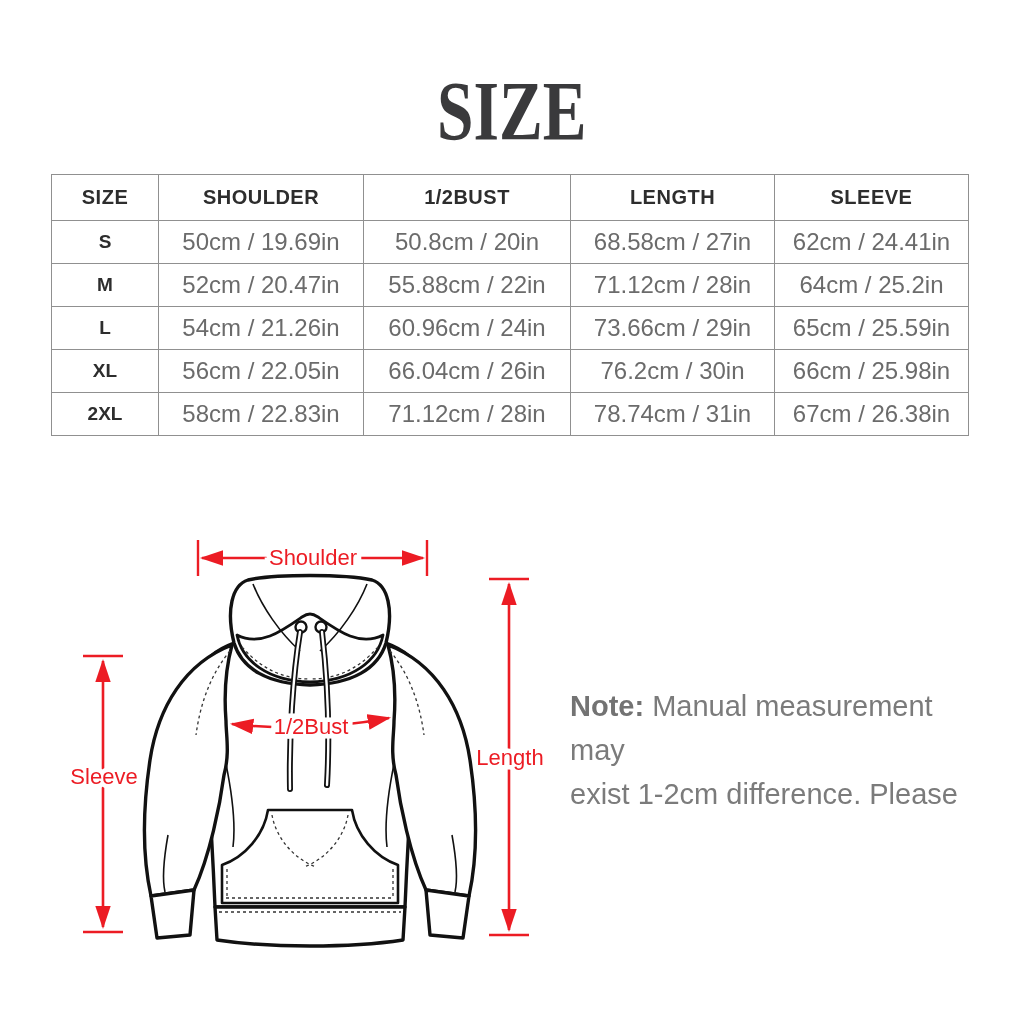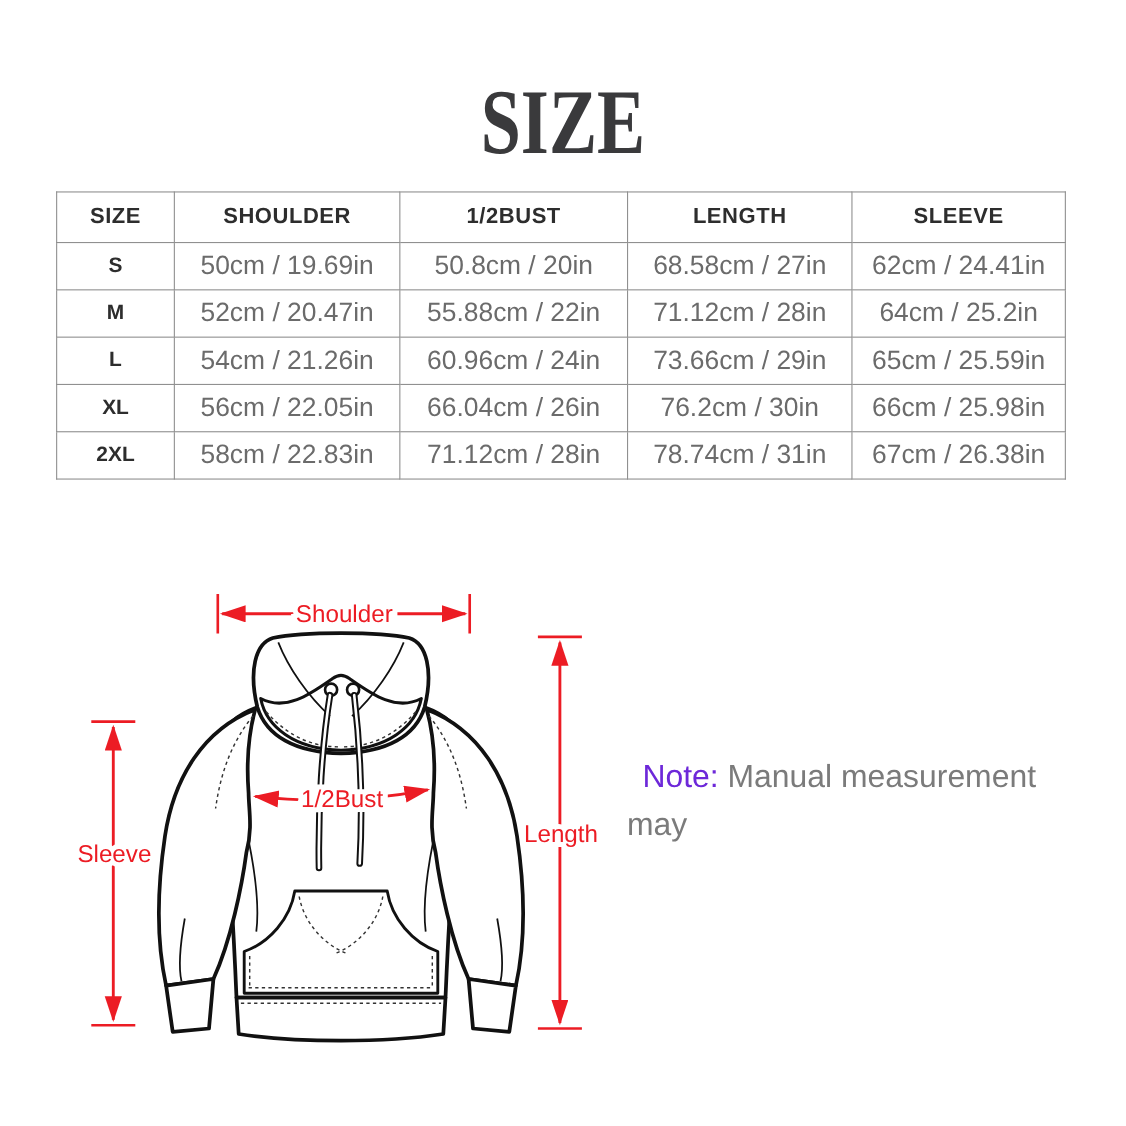--- a/index.html
+++ b/index.html
@@ -38,21 +38,21 @@
   .arrow-tick{stroke:#ec1c24;stroke-width:2.4;}
   .arrow-label{
     font-family:"Liberation Sans",sans-serif;font-size:22px;fill:#ec1c24;
     stroke:#ffffff;stroke-width:9px;paint-order:stroke;text-anchor:middle;
   }
   
   .note{
     position:absolute;left:570px;top:684px;width:410px;
     font-size:29px;line-height:44px;color:#7b7b7b;
   }
-  .note .note-prefix{font-weight:normal;color:#6d28d9;margin-left:14px;}
+  .note .note-prefix{font-weight:bold;color:#737373;}
 </style>
 </head>
 <body>
 
 <div class="page-title">
   <span>SIZE</span>
 </div>
 
 <table class="size-table">
   <colgroup>
@@ -181,15 +181,15 @@
     <text class="arrow-label" x="450" y="230">Length</text>
 
     <path class="arrow-line" d="M 172 189 Q 250 198 329 183" marker-start="url(#ah)" marker-end="url(#ah)"></path>
     <text class="arrow-label" x="251" y="199">1/2Bust</text>
   </g>
 </svg>
 </div>
 
 <div class="note">
   <span class="note-prefix">Note:</span><span> Manual measurement may</span><br>
-  <br>
+  <span>exist 1-2cm difference. Please</span><br>
   <br>
 </div>
 
 </body></html>

